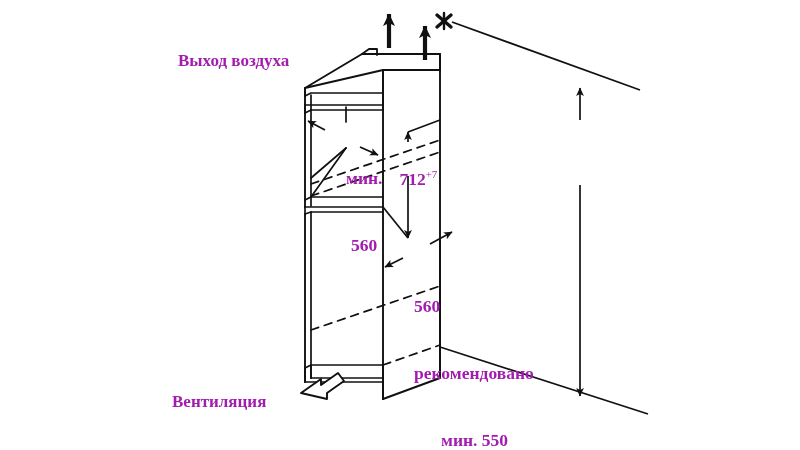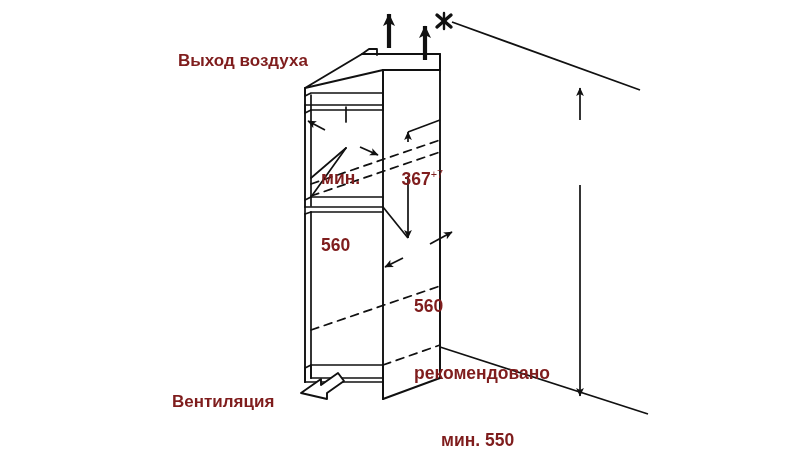--- a/index.html
+++ b/index.html
@@ -23,43 +23,43 @@
   svg#drawing {
     position: absolute;
     left: 0;
     top: 0;
     width: 800px;
     height: 450px;
     display: block;
   }
   .label {
     position: absolute;
-    font-family: Liberation Sans, sans-serif;
+    font-family: Liberation Serif, serif;
     font-size: 17px;
     font-weight: 700;
     line-height: 1.28;
-    color: #7f1d1d;
+    color: #a21caf;
     white-space: pre;
   }
   .label.big {
     font-size: 17.5px;
   }
   .sup {
     font-size: 0.62em;
     vertical-align: super;
     font-weight: inherit;
   }
   .sup-plus {
     font-size: 0.62em;
     vertical-align: super;
     font-weight: 400;
   }
   
   #lbl-air-outlet   { left: 178px; top: 6px; }
-  #lbl-min560       { left: 321px; top: 122px; text-align: left; }
+  #lbl-min560       { left: 346px; top: 122px; text-align: center; }
   #lbl-712          { left: 382px; top: 146px; }
   #lbl-max2200      { left: 556px; top: 122px; }
   #lbl-560-depth    { left: 414px; top: 250px; }
   #lbl-vent         { left: 172px; top: 347px; }
   #lbl-units        { left: 478px; top: 448px; }
 </style>
 </head>
 <body>
 
 <div id="diagram-root">
@@ -185,21 +185,21 @@
   <div class="label" id="lbl-air-outlet">
     <div>Выход воздуха</div>
   </div>
 
   <div class="label big" id="lbl-min560">
     <div>мин.</div>
     <div>560</div>
   </div>
 
   <div class="label big" id="lbl-712">
-    <span>367</span><span class="sup-plus">+7</span>
+    <span>712</span><span class="sup-plus">+7</span>
   </div>
 
 
   <div class="label big" id="lbl-560-depth">
     <div>560</div>
     <div>рекомендовано</div>
     <div style="margin-left:27px">мин. 550</div>
   </div>
 
   <div class="label" id="lbl-vent">

